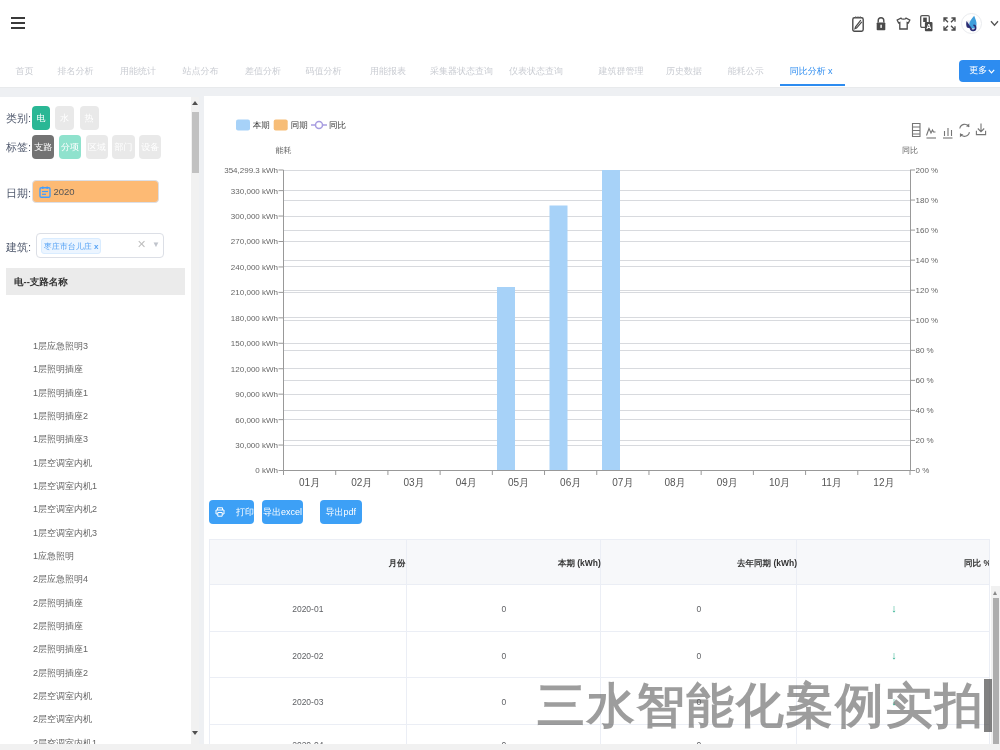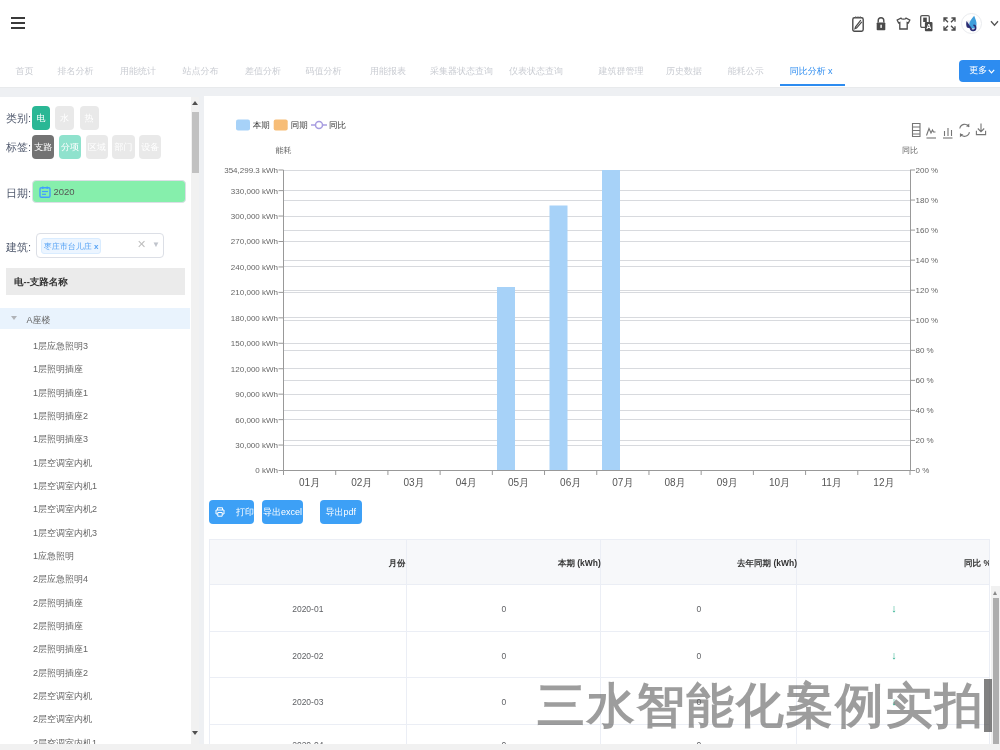--- a/index.html
+++ b/index.html
@@ -104,21 +104,21 @@
   <div class="sbtn" style="left:55px;top:8.5px;width:19px;background:#e9e9e9">水</div>
   <div class="sbtn" style="left:79.5px;top:8.5px;width:19px;background:#e9e9e9">热</div>
   <span class="lbl" style="left:6px;top:43px">标签:</span>
   <div class="sbtn" style="left:32px;top:38px;width:22.3px;background:#737373">支路</div>
   <div class="sbtn" style="left:58.8px;top:38px;width:22.3px;background:#8fe2cd">分项</div>
   <div class="sbtn" style="left:85.6px;top:38px;width:22.3px;background:#e9e9e9">区域</div>
   <div class="sbtn" style="left:112.4px;top:38px;width:22.3px;background:#e9e9e9">部门</div>
   <div class="sbtn" style="left:139.2px;top:38px;width:22.3px;background:#e9e9e9">设备</div>
 
   <span class="lbl" style="left:6px;top:89px">日期:</span>
-  <div class="abs" style="left:31.5px;top:83px;width:154px;height:23px;border:1px solid #dcdfe6;border-radius:4px;background:#86efac">
+  <div class="abs" style="left:31.5px;top:83px;width:127px;height:23px;border:1px solid #dcdfe6;border-radius:4px;background:#fdba74">
     <svg class="abs" style="left:6px;top:5px" width="12" height="12" viewBox="0 0 12 12">
       <rect x="1" y="1.8" width="10" height="9.4" rx="1.2" fill="none" stroke="#409eff" stroke-width="1.4"></rect>
       <line x1="3.8" y1="0.4" x2="3.8" y2="3" stroke="#409eff" stroke-width="1.3"></line>
       <line x1="8.2" y1="0.4" x2="8.2" y2="3" stroke="#409eff" stroke-width="1.3"></line>
       <line x1="3" y1="5.5" x2="9" y2="5.5" stroke="#409eff" stroke-width="1.2"></line>
       <line x1="3" y1="8.3" x2="7" y2="8.3" stroke="#409eff" stroke-width="1.2"></line>
     </svg>
     <span class="abs" style="left:21px;top:5px;font-size:9.5px;color:#555">2020</span>
   </div>
 
@@ -126,24 +126,20 @@
   <div class="abs" style="left:36px;top:136px;width:128px;height:25px;border:1px solid #dcdfe6;border-radius:4px;background:#fff">
     <div class="abs" style="left:4px;top:3.5px;width:60px;height:16px;background:#ecf5ff;border:1px solid #d9ecff;border-radius:3px;font-size:8px;color:#57a3f5;line-height:15px;text-align:center">枣庄市台儿庄 <b>x</b></div>
     <span class="abs" style="left:100px;top:4px;font-size:11px;color:#bfbfbf">✕</span>
     <span class="abs" style="left:115px;top:6px;font-size:8px;color:#c0c4cc">▼</span>
   </div>
 
   <div class="abs" style="left:6px;top:170.5px;width:178.5px;height:27.7px;background:#ebebeb">
     <span class="abs" style="left:8px;top:8px;font-size:9.5px;color:#333;font-weight:bold">电--支路名称</span>
   </div>
 
-  <div class="abs" style="left:0;top:210.5px;width:190px;height:21px;background:#e9f3fd">
-    <span class="abs" style="left:11px;top:8px;width:0;height:0;border-left:3.5px solid transparent;border-right:3.5px solid transparent;border-top:4.5px solid #b0b3b8"></span>
-    <span class="abs" style="left:26.5px;top:6px;font-size:9px;color:#666">A座楼</span>
-  </div>
   <span class="item" style="top:243px">1层应急照明3</span>
   <span class="item" style="top:266.3px">1层照明插座</span>
   <span class="item" style="top:289.6px">1层照明插座1</span>
   <span class="item" style="top:313px">1层照明插座2</span>
   <span class="item" style="top:336.3px">1层照明插座3</span>
   <span class="item" style="top:359.6px">1层空调室内机</span>
   <span class="item" style="top:383px">1层空调室内机1</span>
   <span class="item" style="top:406.3px">1层空调室内机2</span>
   <span class="item" style="top:429.6px">1层空调室内机3</span>
   <span class="item" style="top:453px">1应急照明</span>

